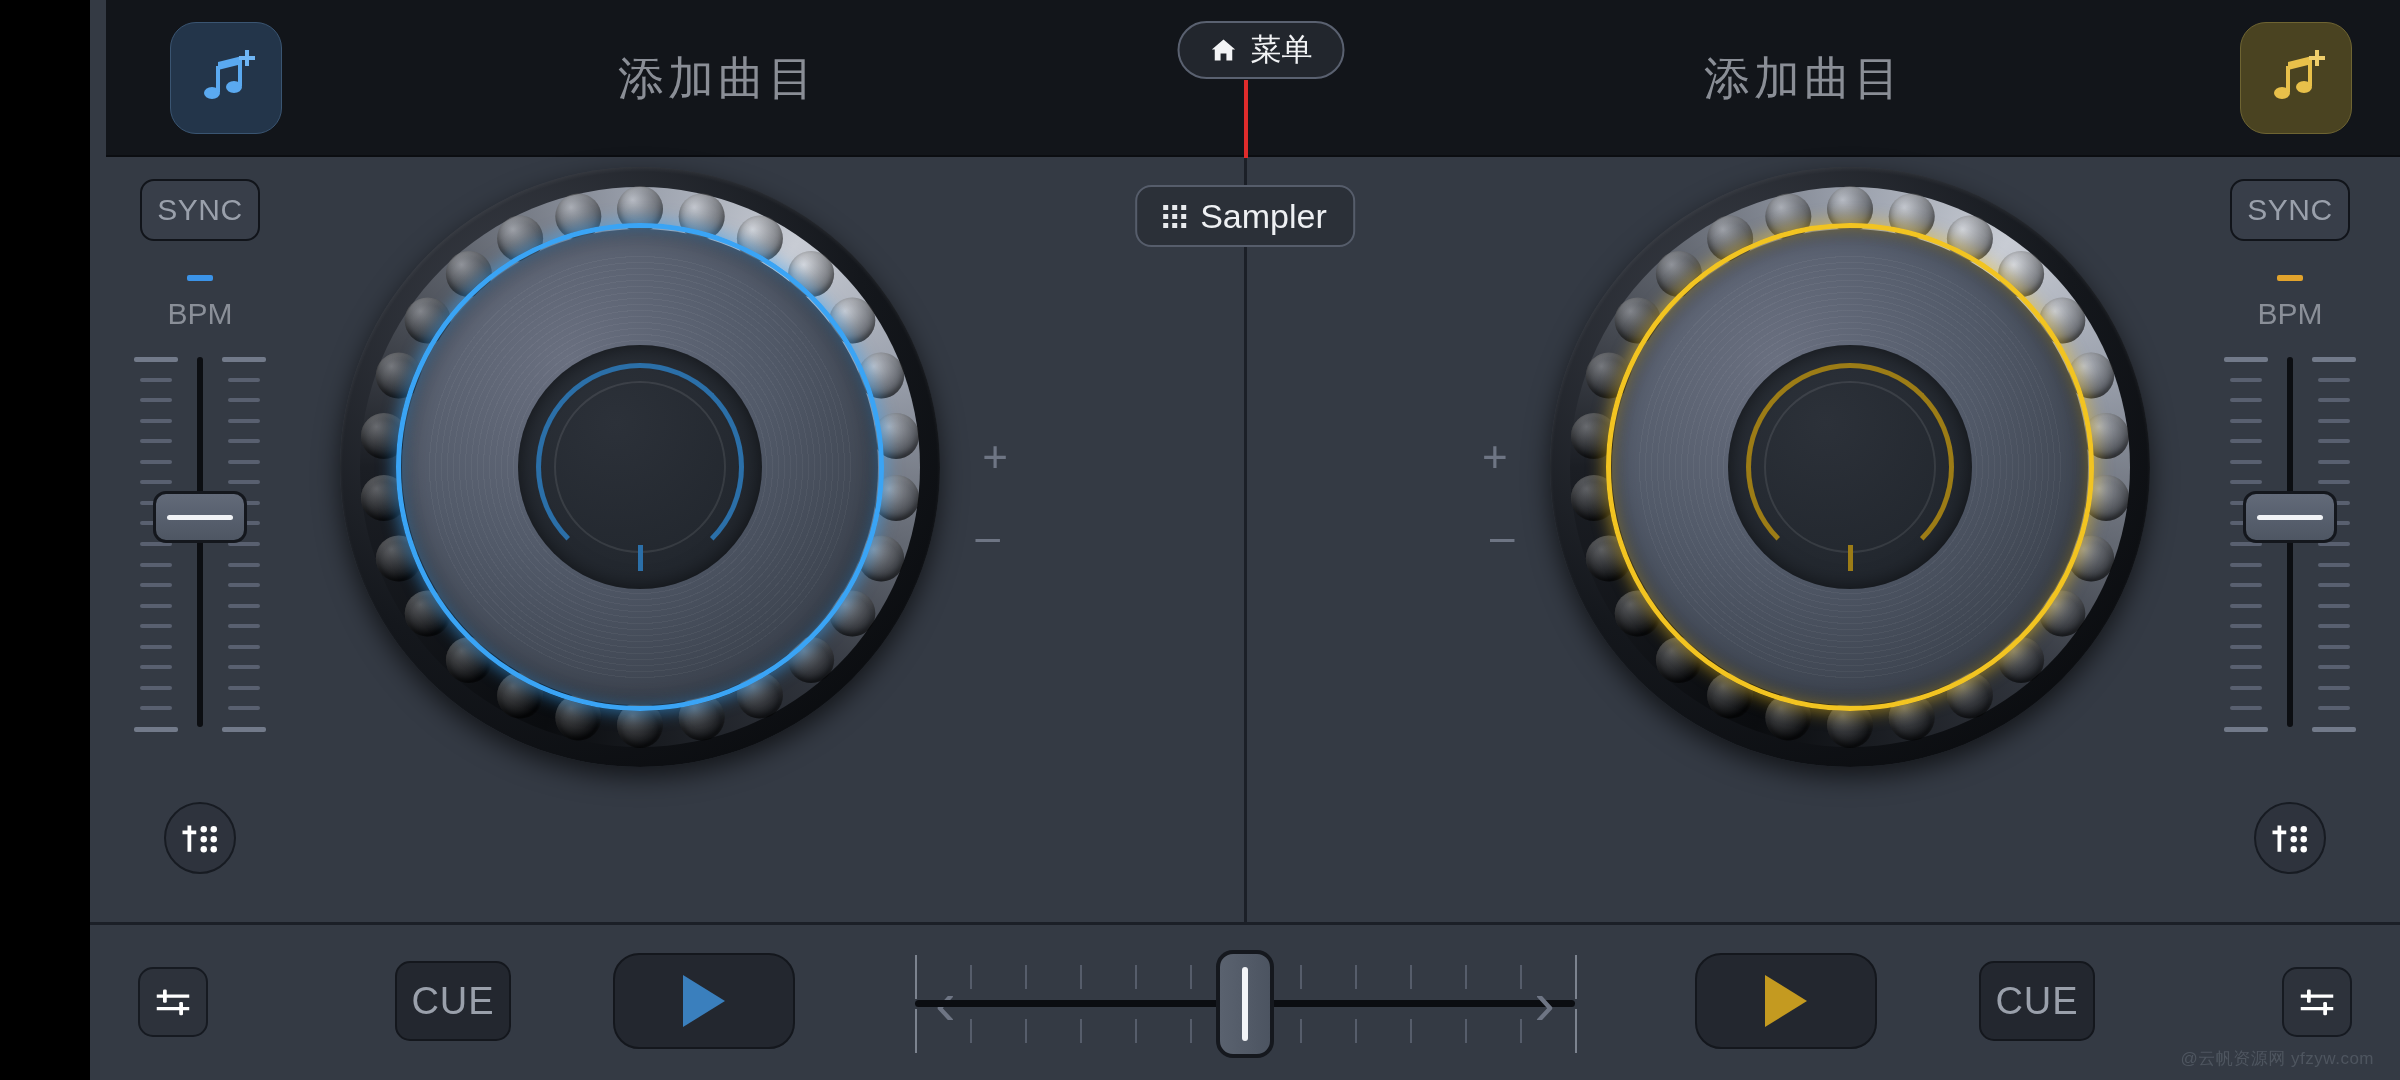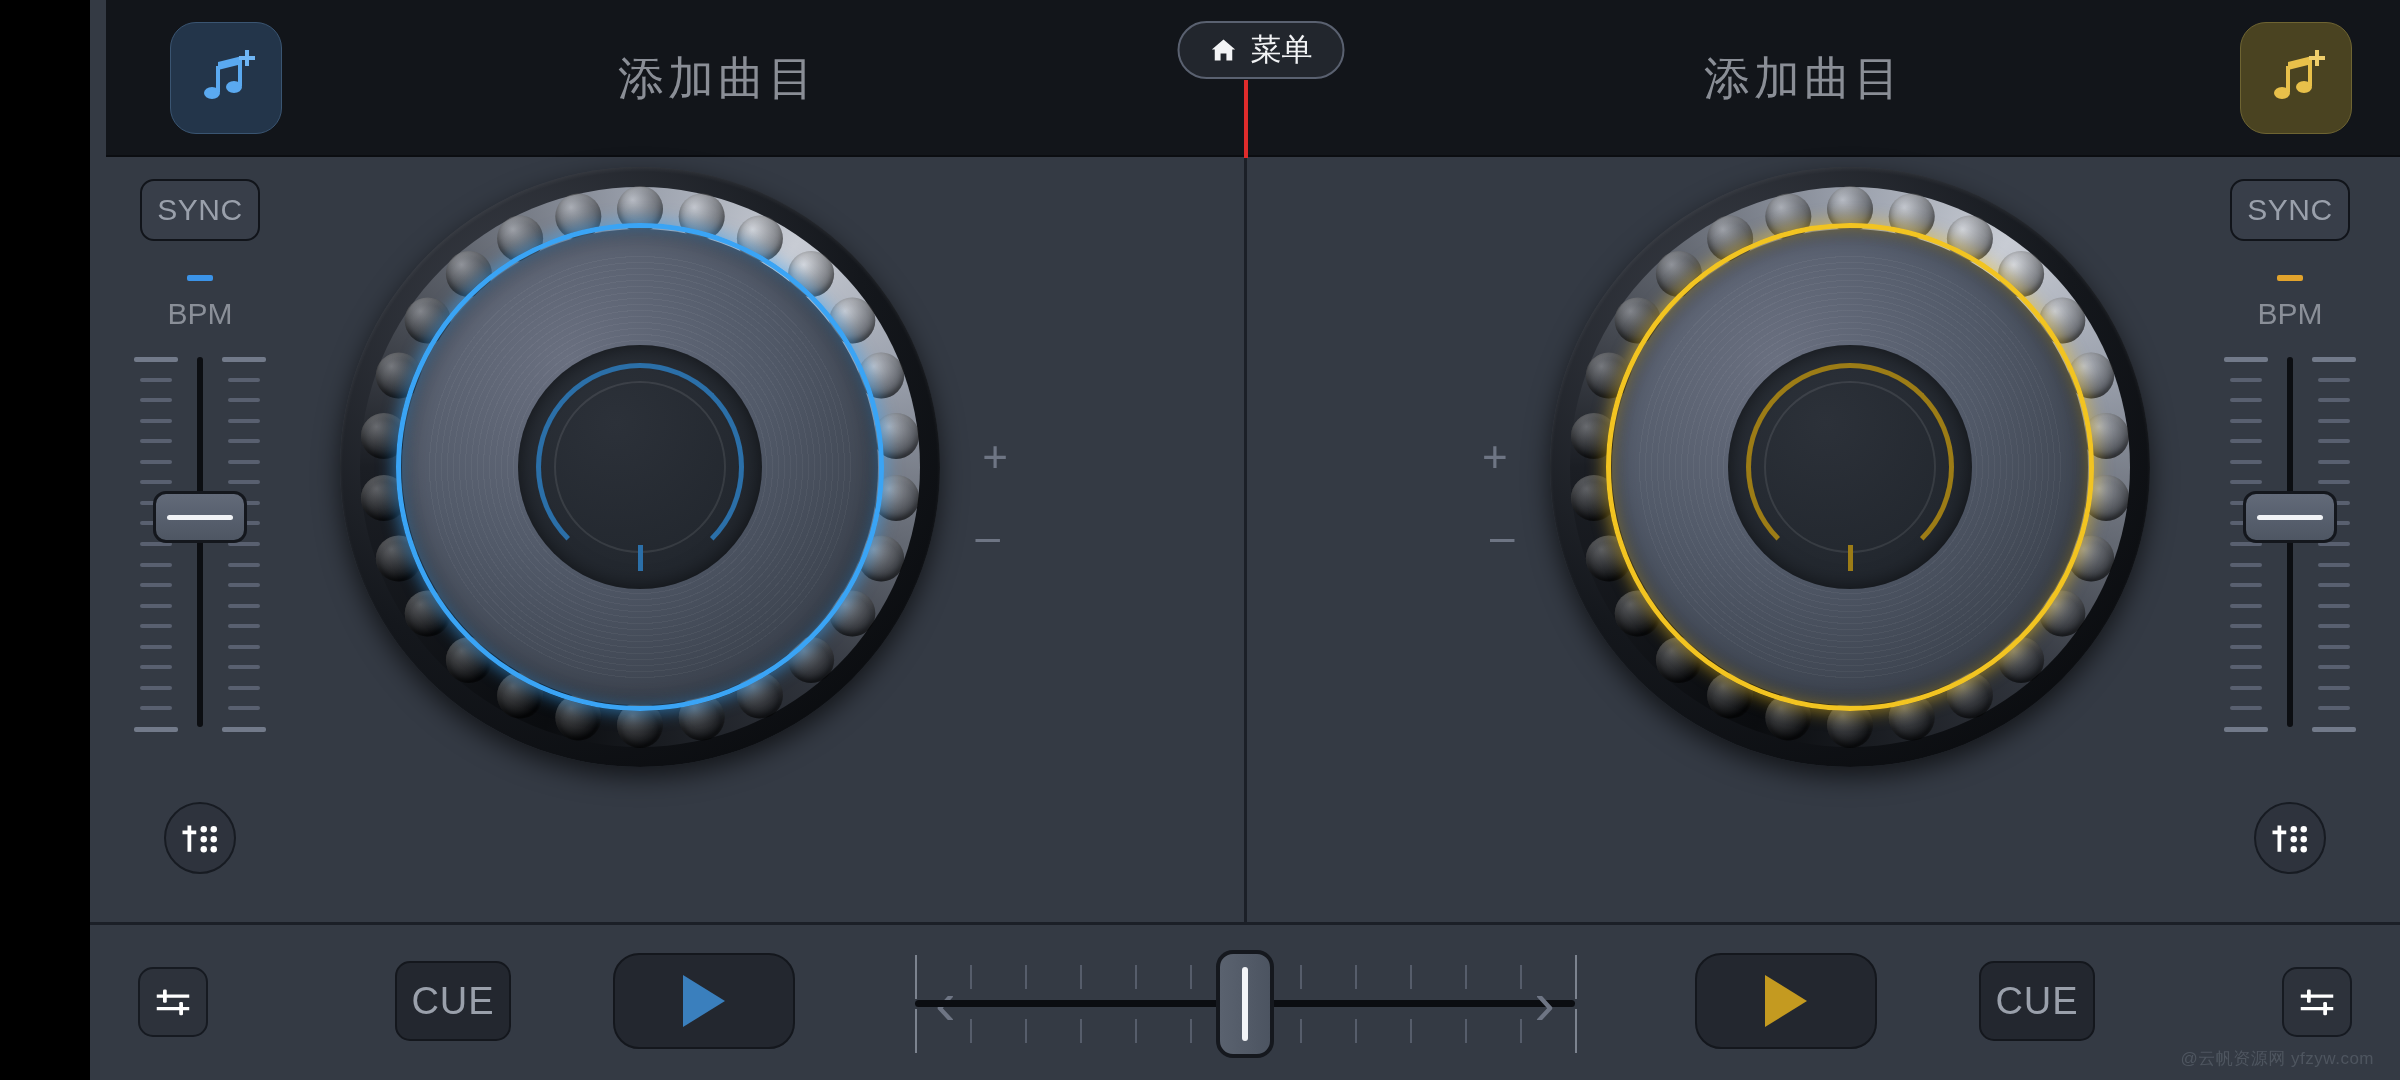--- a/index.html
+++ b/index.html
@@ -371,20 +371,34 @@
           <rect x="45" y="10" width="16" height="4" fill="#f0cf6c"></rect>
         </svg>
       </div>
     </div>
 
     <div class="red-tick"></div>
 
     <div class="decks">
       <div class="center-divider"></div>
 
+      <div class="sampler-btn">
+        <span class="grid-icon">
+          <i></i>
+            <i></i>
+            <i></i>
+            <i></i>
+            <i></i>
+            <i></i>
+            <i></i>
+            <i></i>
+            <i></i>
+        </span>
+        <span>Sampler</span>
+      </div>
 
       <div class="side-col left">
         <div class="sync-btn">SYNC</div>
         <div class="bpm-dash blue"></div>
         <div class="bpm-label">BPM</div>
         <div class="fader">
           <div class="rail"></div>
           <div class="ticks l">
               <span class="big" style="top: 0%;"></span>
               <span style="top: 5.55556%;"></span>

